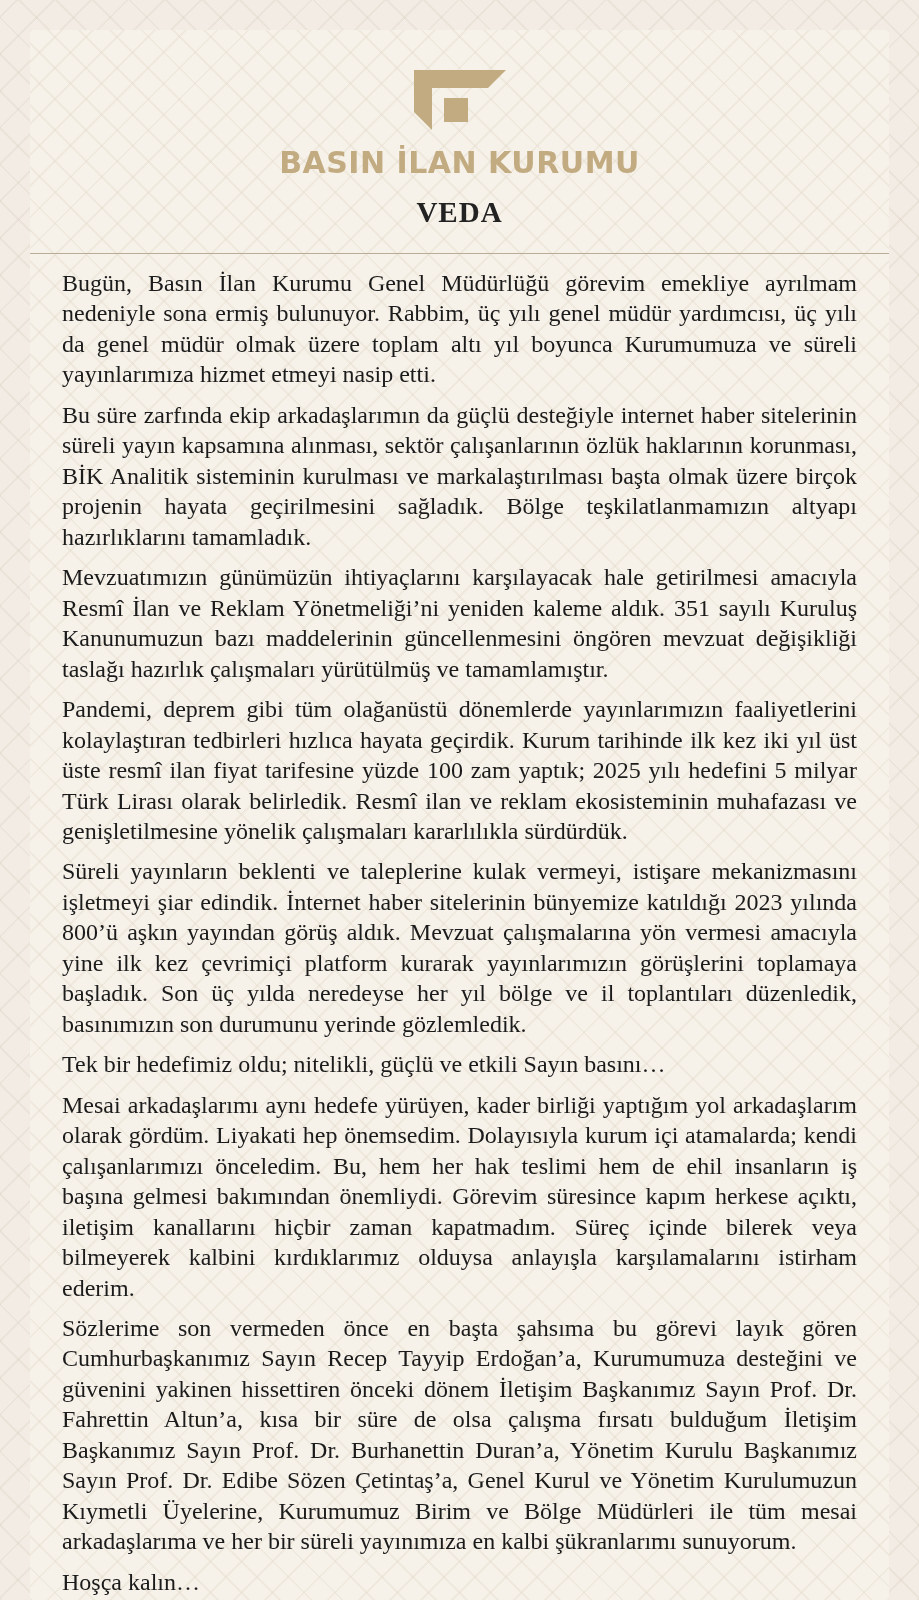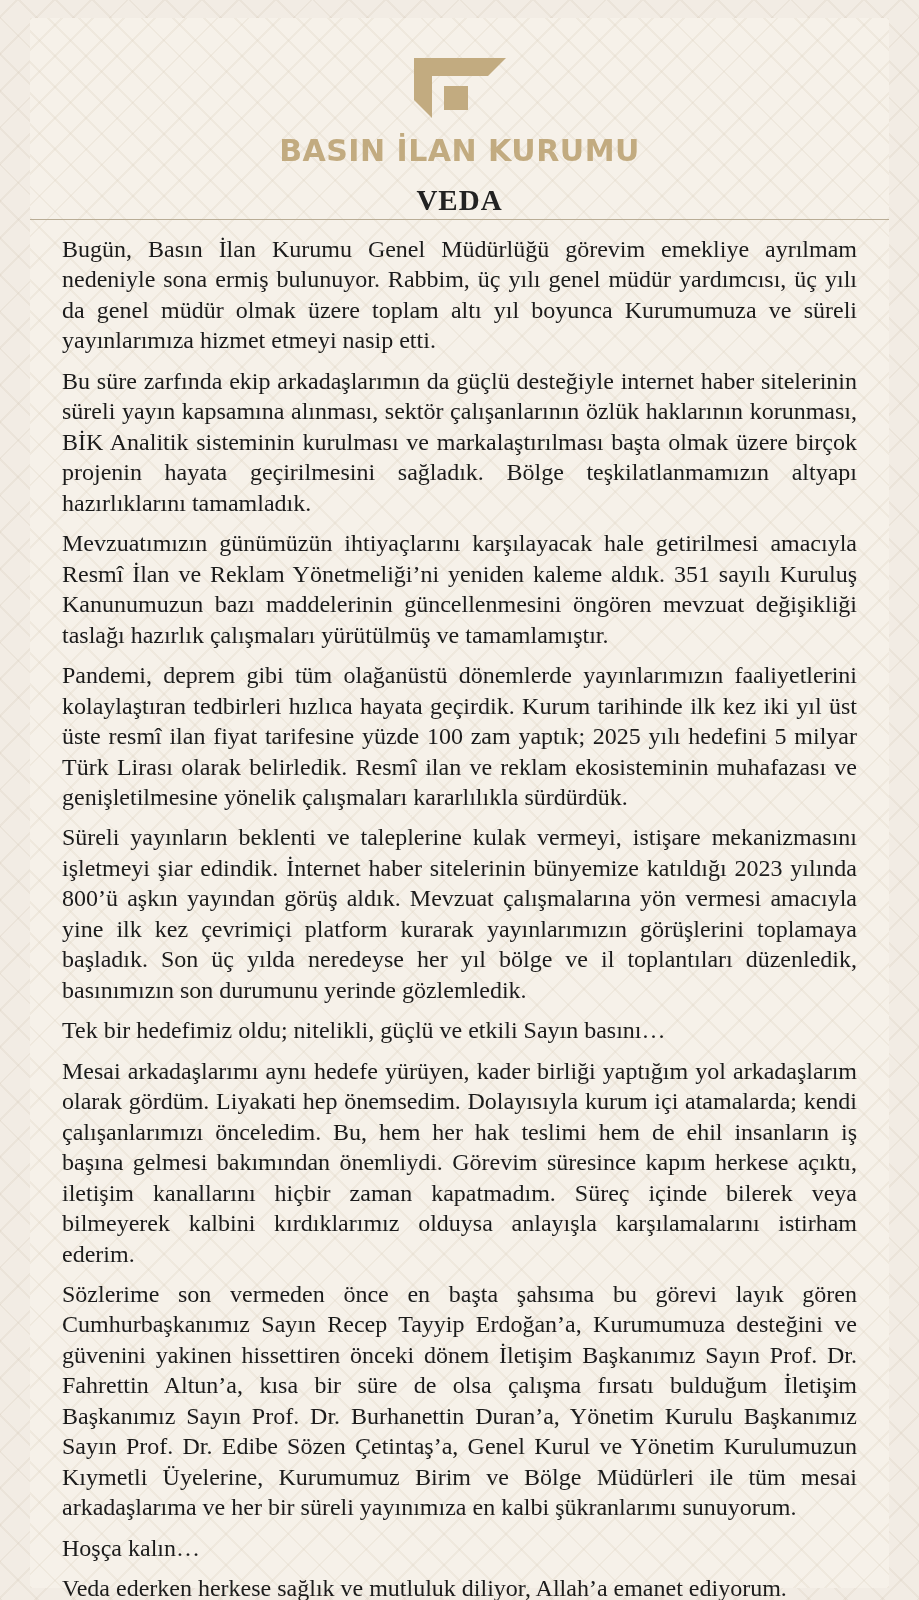--- a/index.html
+++ b/index.html
@@ -22,21 +22,21 @@
     background:
       repeating-linear-gradient(45deg, rgba(210,198,180,0.22) 0px, rgba(210,198,180,0.22) 2px, rgba(0,0,0,0) 2px, rgba(0,0,0,0) 26px),
       repeating-linear-gradient(-45deg, rgba(210,198,180,0.22) 0px, rgba(210,198,180,0.22) 2px, rgba(0,0,0,0) 2px, rgba(0,0,0,0) 26px),
       #f2ece4;
   }
 
   
   .sheet {
     position: absolute;
     left: 30px;
-    top: 18px;
+    top: 30px;
     width: 859px;
     height: 1570px;
     box-sizing: border-box;
     background:
       repeating-linear-gradient(45deg, rgba(223,213,196,0.30) 0px, rgba(223,213,196,0.30) 2px, rgba(0,0,0,0) 2px, rgba(0,0,0,0) 22px),
       repeating-linear-gradient(-45deg, rgba(223,213,196,0.30) 0px, rgba(223,213,196,0.30) 2px, rgba(0,0,0,0) 2px, rgba(0,0,0,0) 22px),
       #f6f1e9;
     padding: 0 30px;
   }
 
@@ -58,21 +58,21 @@
     color: #c2ab80;
     line-height: 1;
   }
 
   .doc-title {
     text-align: center;
     font-family: "Liberation Serif", serif;
     font-size: 29px;
     color: #222;
     margin-top: 18px;
-    margin-bottom: 2px;
+    margin-bottom: 24px;
     letter-spacing: 1px;
   }
 
   .divider {
     border: 0;
     border-top: 1px solid #b9ad96;
     margin: 0 -30px 14px -30px;
   }
 
   

